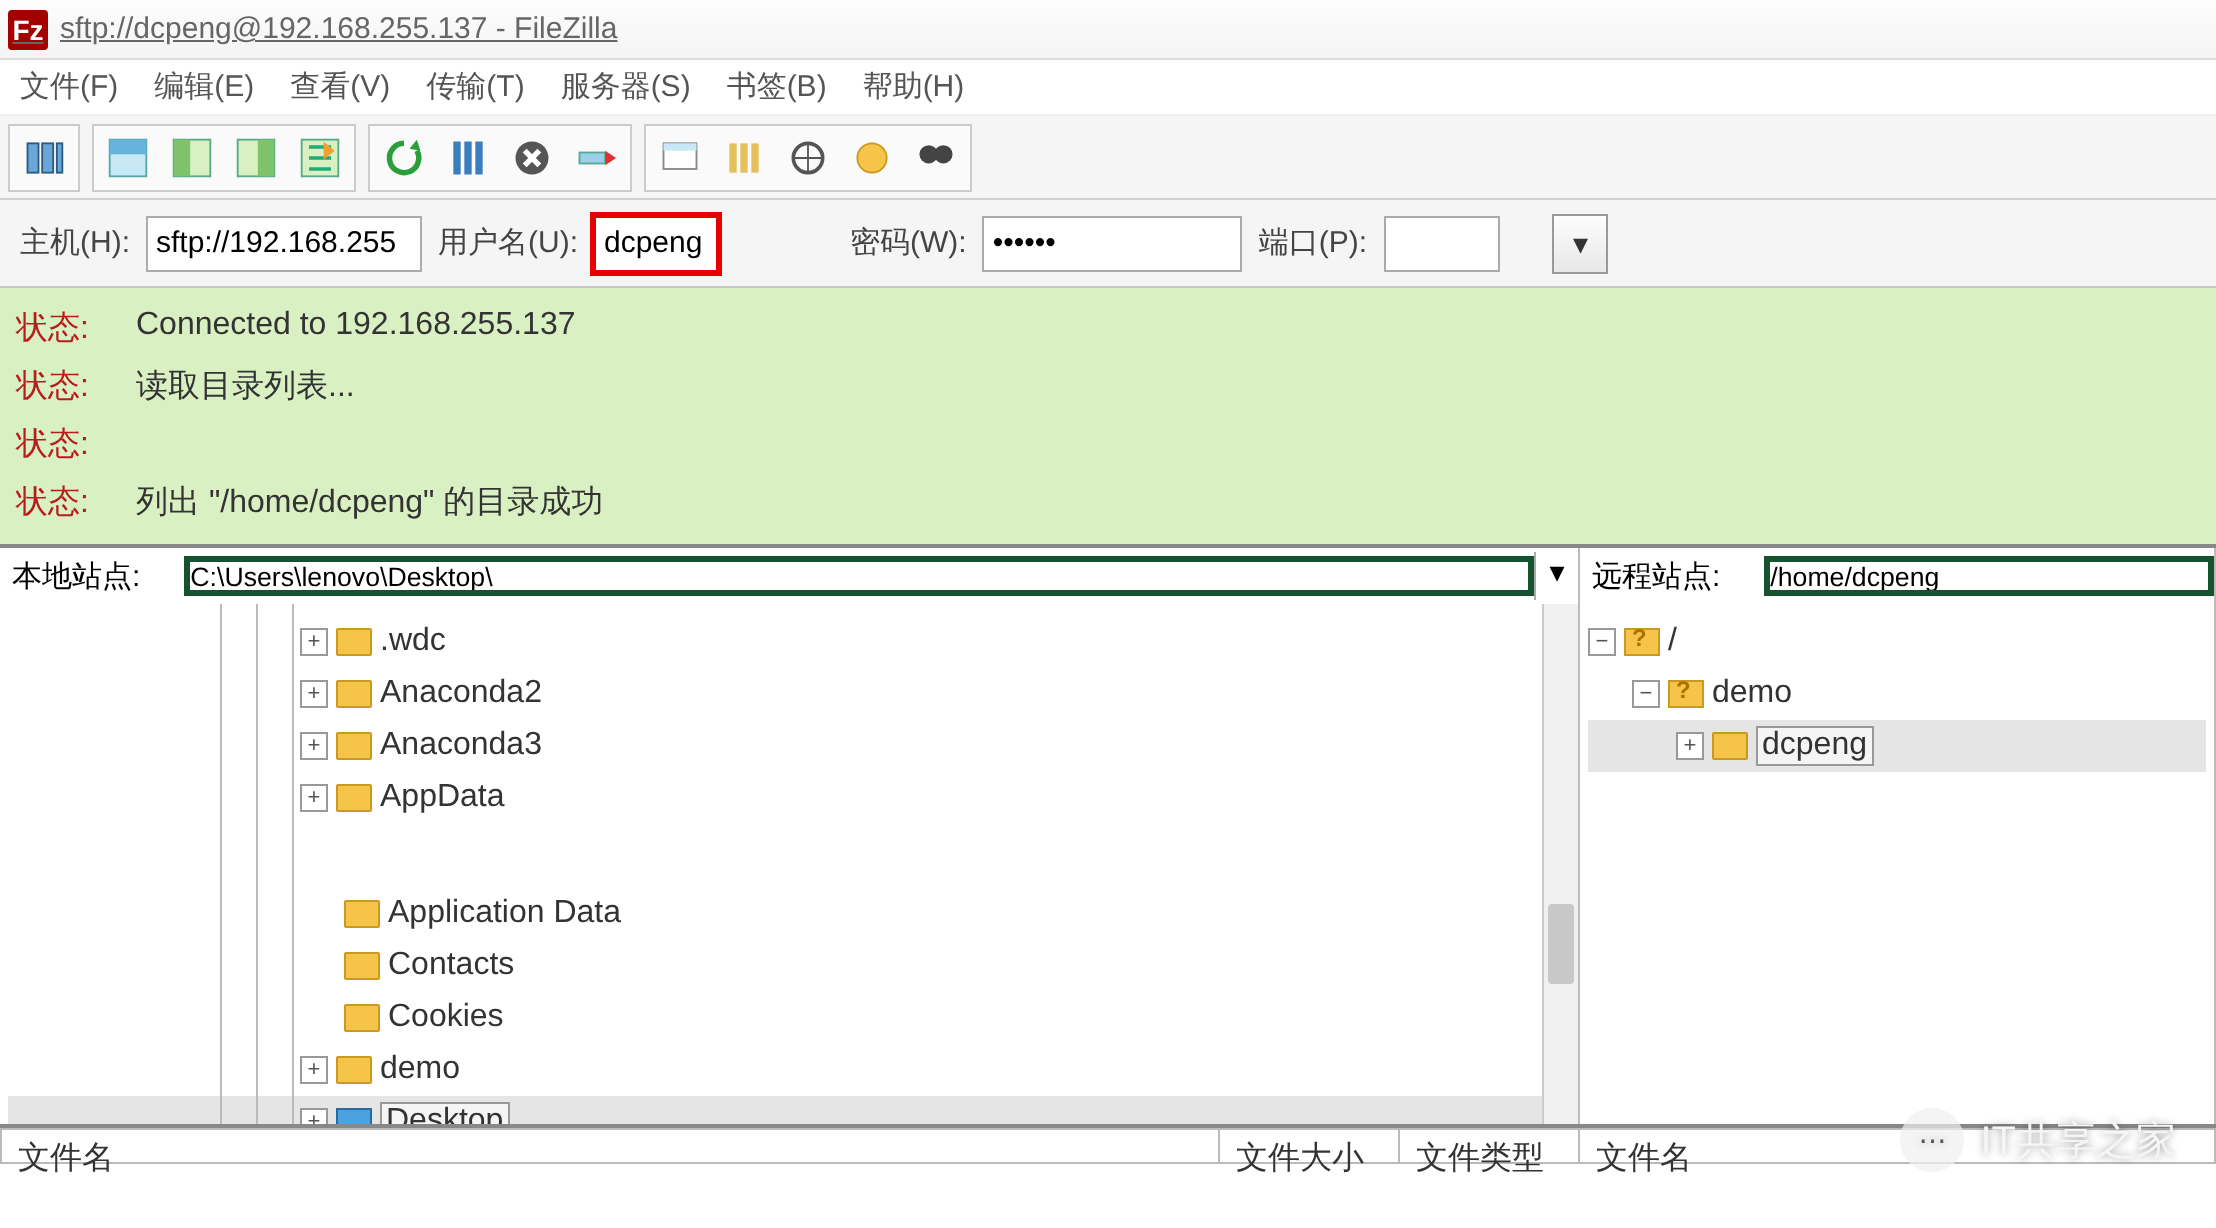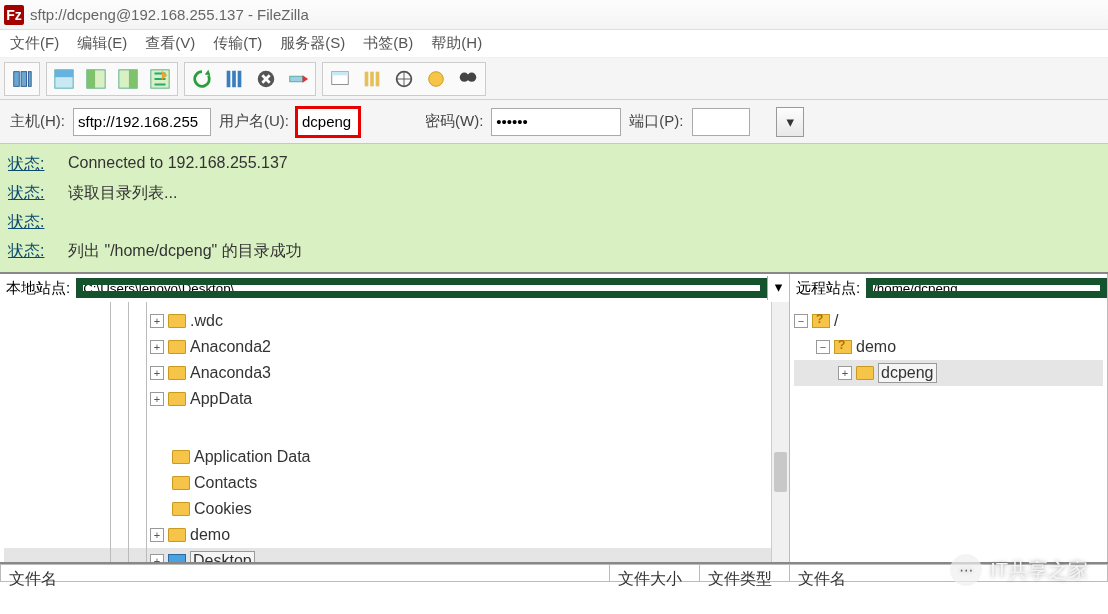--- a/index.html
+++ b/index.html
@@ -1,19 +1,19 @@
 <!DOCTYPE html>
 <html><head>
 <meta charset="utf-8">
 <style>
 * { margin: 0; padding: 0; box-sizing: border-box; font-family: "Microsoft YaHei", "SimSun", sans-serif; }
 body { width: 1108px; height: 614px; background: #fff; overflow: hidden; position: relative; }
 
 
-.titlebar { height: 30px; background: linear-gradient(#fdfdfd,#f4f4f4); border-bottom: 1px solid #ddd; display: flex; align-items: center; padding: 0 4px; color: #666; font-size: 15px; }
+.titlebar { height: 30px; background: linear-gradient(#fdfdfd,#f4f4f4); border-bottom: 1px solid #ddd; display: flex; align-items: center; padding: 0 4px; color: #666; font-size: 15px; text-decoration: underline; }
 .titlebar .logo { width: 20px; height: 20px; background: #a30000; color: #fff; font-weight: bold; font-size: 14px; display: flex; align-items: center; justify-content: center; margin-right: 6px; border-radius: 2px; }
 
 
 .menubar { height: 28px; display: flex; align-items: center; gap: 18px; padding: 0 10px; font-size: 15px; color: #555; border-bottom: 1px solid #f0f0f0; }
 .menubar span { cursor: default; }
 
 
 .toolbar { height: 42px; background: #f5f5f5; border-bottom: 1px solid #d0d0d0; display:flex; align-items:center; padding: 0 4px; gap: 0; }
 .toolbar .grp { display:flex; align-items:center; border: 1px solid #ccc; background:#fafafa; margin-right: 6px; height: 34px; padding: 1px; }
 .toolbar .btn { width: 30px; height: 30px; display:flex; align-items:center; justify-content:center; margin: 0 1px; }
@@ -23,27 +23,27 @@
 .quickconnect { height: 44px; background:#f5f5f5; border-bottom:1px solid #c8c8c8; display:flex; align-items:center; gap:8px; padding: 0 10px; font-size: 15px; color:#444; }
 .qc-lbl { white-space: nowrap; }
 .qc-input { height: 28px; border:1px solid #aaa; background:#fff; padding:0 4px; font-size:15px; }
 .qc-btn { height: 30px; border:1px solid #999; background: linear-gradient(#fdfdfd,#e8e8e8); padding: 0 10px; font-size:15px; color:#333; }
 .qc-drop { width: 28px; }
 .highlight-red { outline: 3px solid #e80000; outline-offset: -1px; }
 
 
 .log { background:#d8f0c2; border-bottom: 2px solid #888; padding: 6px 8px; font-size:16px; color:#333; }
 .log-row { display:flex; gap: 18px; padding: 4px 0; }
-.log-lbl { color:#0c4a6e; width: 42px; text-decoration: underline; }
+.log-lbl { color:#b91c1c; width: 42px; }
 
 
 .siterow { display:flex; height: 28px; }
 .site-panel { border-right:1px solid #bbb; display:flex; align-items:center; font-size:15px; }
 .site-lbl { padding: 0 6px; white-space: nowrap; text-align: right; }
-.site-input { flex:1; height:20px; border:7px solid #14532d; }
+.site-input { flex:1; height:20px; border:3px solid #14532d;margin-left:16px; }
 .site-dd { width: 22px; text-align:center; border-left:1px solid #aaa; height:24px; line-height:22px; }
 .left { flex: 1; min-width: 0; }
 .rightcol { width: 318px; }
 
 
 .panes { display:flex; height: 262px; border-bottom: 2px solid #888; }
 .treepane { border-right:1px solid #bbb; overflow:auto; position:relative; background:#fff; }
 .treepane.left { flex:1; }
 .treepane.right { width: 318px; }
 .tree { padding: 6px 4px; font-size:16px; color:#333; }

